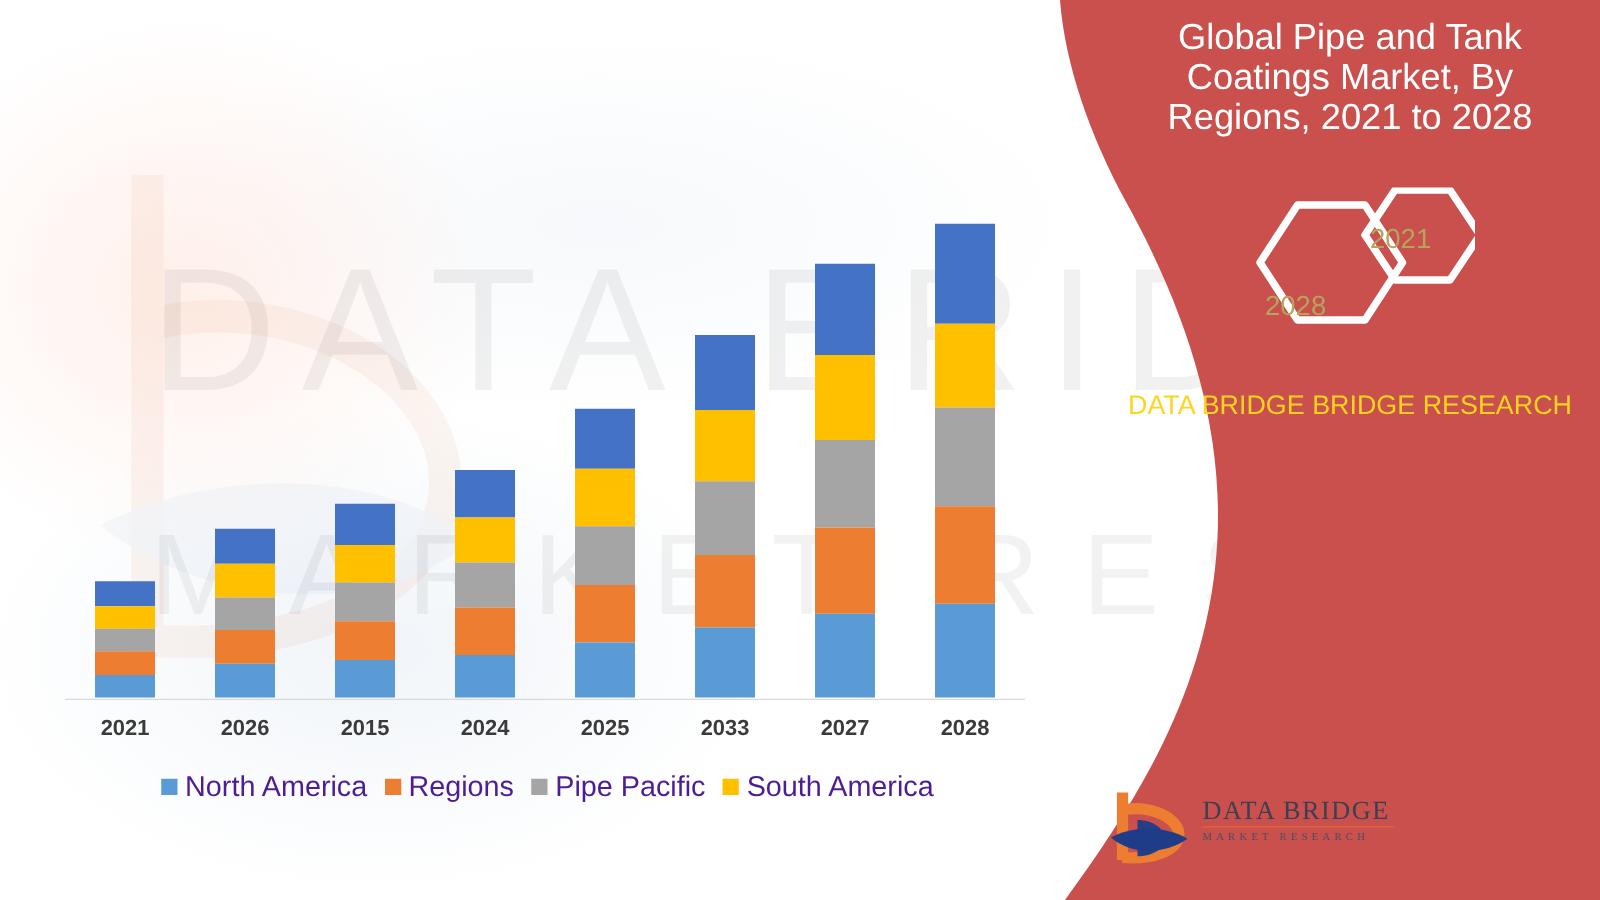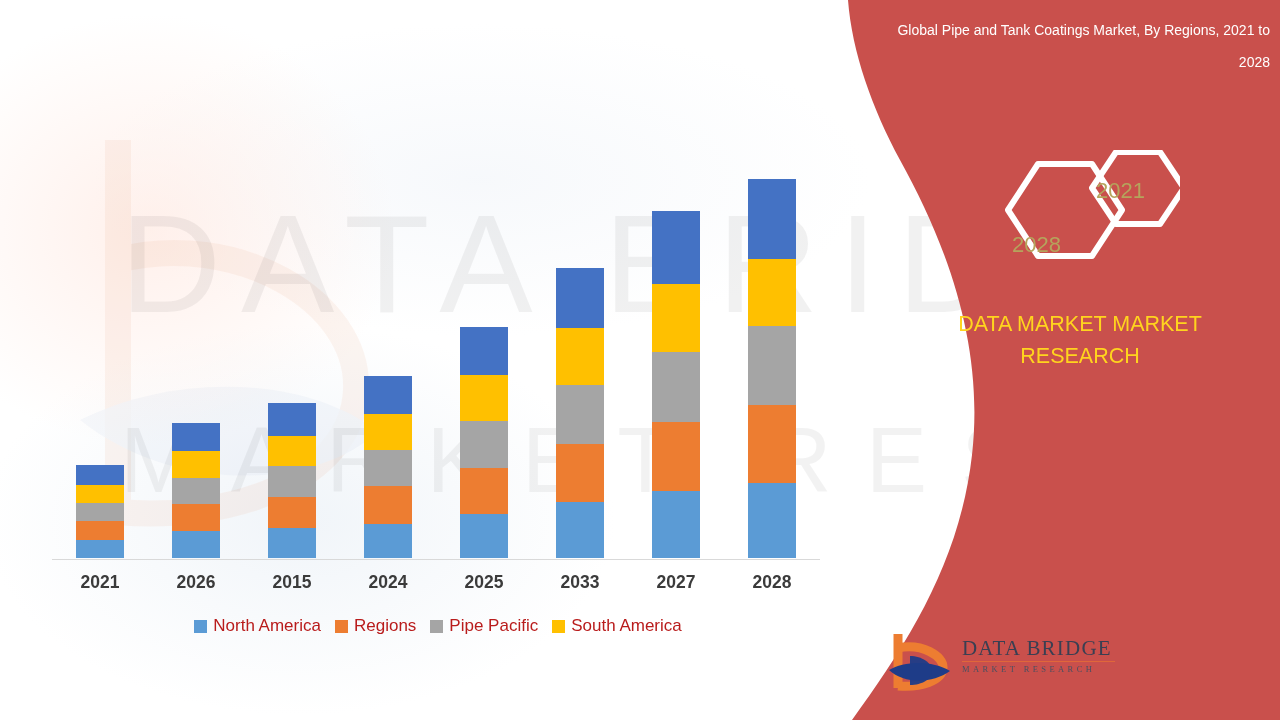--- a/index.html
+++ b/index.html
@@ -150,22 +150,22 @@
     display: flex;
     align-items: center;
     gap: 6px;
   }
   .legend-swatch {
     width: 13px;
     height: 13px;
     flex: 0 0 auto;
   }
   .legend-label {
-    font-size: 17px;
-    color: #b91c1c;
+    font-size: 23px;
+    color: #4c1d95;
     white-space: nowrap;
   }
 
   
   .right-panel {
     position: absolute;
     left: 0; top: 0;
     width: 1280px; height: 720px;
     pointer-events: none;
   }
@@ -174,22 +174,22 @@
     left: 880px;
     top: 0;
     width: 400px;
     height: 720px;
   }
   .panel-title {
     position: absolute;
     left: 10px;
     top: 14px;
     width: 380px;
-    text-align: right;
-    font-size: 14px;
+    text-align: center;
+    font-size: 29px;
     line-height: 32px;
     color: #ffffff;
     font-weight: 400;
   }
   .hex-wrap {
     position: absolute;
     left: 100px;
     top: 150px;
     width: 200px;
     height: 145px;
@@ -396,21 +396,21 @@
       <svg viewBox="0 0 200 145" width="200" height="145">
 
         <polygon points="28,60 58,14 112,14 142,60 112,106 58,106" fill="none" stroke="#ffffff" stroke-width="6" stroke-linejoin="round"></polygon>
 
         <polygon points="112,38 136,2 180,2 204,38 180,74 136,74" fill="none" stroke="#ffffff" stroke-width="6" stroke-linejoin="round"></polygon>
       </svg>
       <div class="hex-year y2021">2021</div>
       <div class="hex-year y2028">2028</div>
     </div>
 
-    <div class="brand-text">DATA MARKET MARKET RESEARCH</div>
+    <div class="brand-text">DATA BRIDGE BRIDGE RESEARCH</div>
   </div>
 
   <div class="logo">
     <svg class="logo-mark" viewBox="0 0 64 62">
       <path d="M10 4 L10 58" stroke="#ED7D31" stroke-width="9" fill="none"></path>
       <path d="M10 18 C 34 13, 56 26, 55 38 C 54 51, 33 58, 10 56" stroke="#ED7D31" stroke-width="9" fill="none"></path>
       <path d="M1 40 C 16 31, 44 30, 62 41 C 44 54, 16 54, 1 40 Z" fill="#1F3C88"></path>
       <path d="M22 26 C 34 26, 44 33, 44 41 C 44 49, 34 55, 22 55 Z" fill="#1F3C88" opacity="0.95"></path>
     </svg>
     <div class="logo-words">

